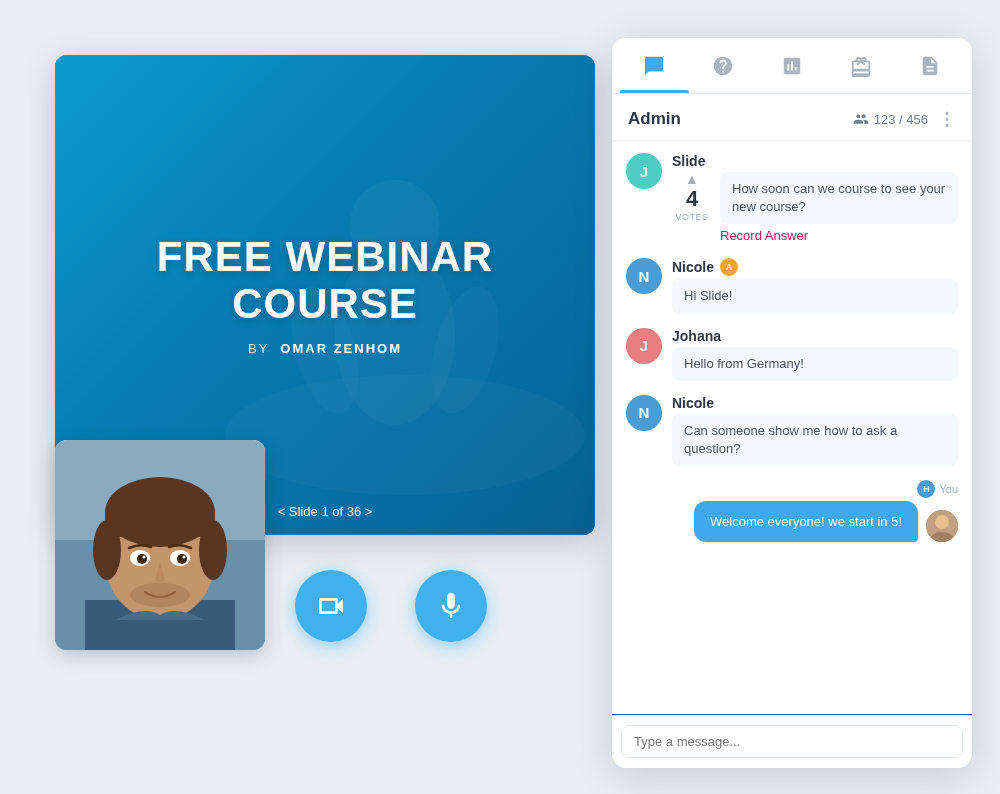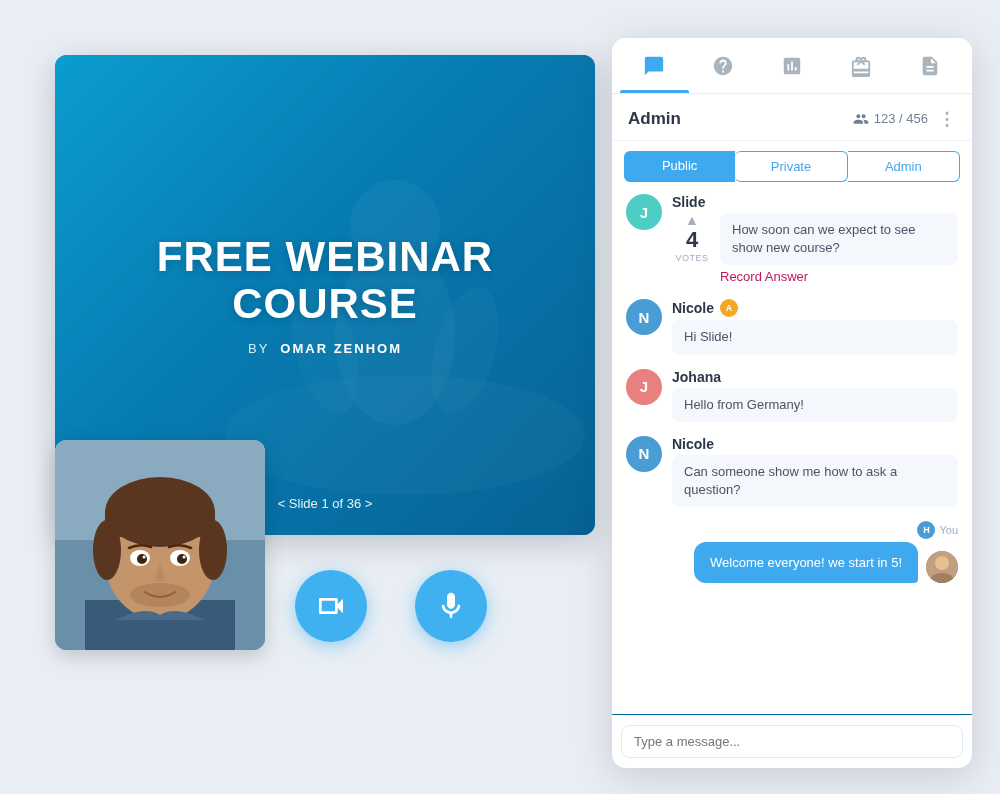--- a/index.html
+++ b/index.html
@@ -69,21 +69,21 @@
       text-transform: uppercase;
     }
 
     .slide-subtitle strong {
       color: #ffffff;
       font-weight: 700;
     }
 
     .slide-nav {
       position: absolute;
-      bottom: 24px;
+      bottom: 16px;
       left: 50%;
       transform: translateX(-50%);
       color: rgba(255,255,255,0.9);
       font-size: 13px;
       z-index: 3;
       white-space: nowrap;
     }
 
     
     .person-thumb {
@@ -230,20 +230,21 @@
 
     .chat-header-title {
       font-size: 17px;
       font-weight: 600;
       color: #2d3748;
       flex: 1;
     }
 
     .chat-header-count {
       display: flex;
+      align-items: center;
       gap: 5px;
       font-size: 13px;
       color: #718096;
       margin-right: 10px;
     }
 
     .chat-header-more {
       color: #aab4be;
       font-size: 18px;
       cursor: pointer;
@@ -613,42 +614,37 @@
       <span class="chat-header-title">Admin</span>
       <div class="chat-header-count">
         <svg width="16" height="16" viewBox="0 0 24 24" fill="#718096">
           <path d="M16 11c1.66 0 2.99-1.34 2.99-3S17.66 5 16 5c-1.66 0-3 1.34-3 3s1.34 3 3 3zm-8 0c1.66 0 2.99-1.34 2.99-3S9.66 5 8 5C6.34 5 5 6.34 5 8s1.34 3 3 3zm0 2c-2.33 0-7 1.17-7 3.5V19h14v-2.5c0-2.33-4.67-3.5-7-3.5zm8 0c-.29 0-.62.02-.97.05 1.16.84 1.97 1.97 1.97 3.45V19h6v-2.5c0-2.33-4.67-3.5-7-3.5z"></path>
         </svg>
         <span>123 / 456</span>
       </div>
       <span class="chat-header-more">⋮</span>
     </div>
 
-    <div class="chat-subtabs">
-      <div class="subtab active">Public</div>
-      <div class="subtab">Private</div>
-      <div class="subtab">Admin</div>
-    </div>
 
     <div class="chat-messages">
 
       <div class="message-row">
         <div class="avatar avatar-green">J</div>
         <div class="message-content">
           <div class="message-name-row">
             <span class="message-name">Slide</span>
           </div>
           <div style="display:flex;gap:8px;align-items:flex-start;">
             <div class="vote-box">
               <span class="vote-arrow">▲</span>
               <span class="vote-count">4</span>
               <span class="vote-label">VOTES</span>
             </div>
             <div style="flex:1;">
-              <div class="question-bubble">How soon can we expect to see show new course?</div>
+              <div class="question-bubble">How soon can we course to see your new course?</div>
               <span class="record-answer-link">Record Answer</span>
             </div>
           </div>
         </div>
       </div>
 
       <div class="message-row">
         <div class="avatar avatar-blue">N</div>
         <div class="message-content">
           <div class="message-name-row">

